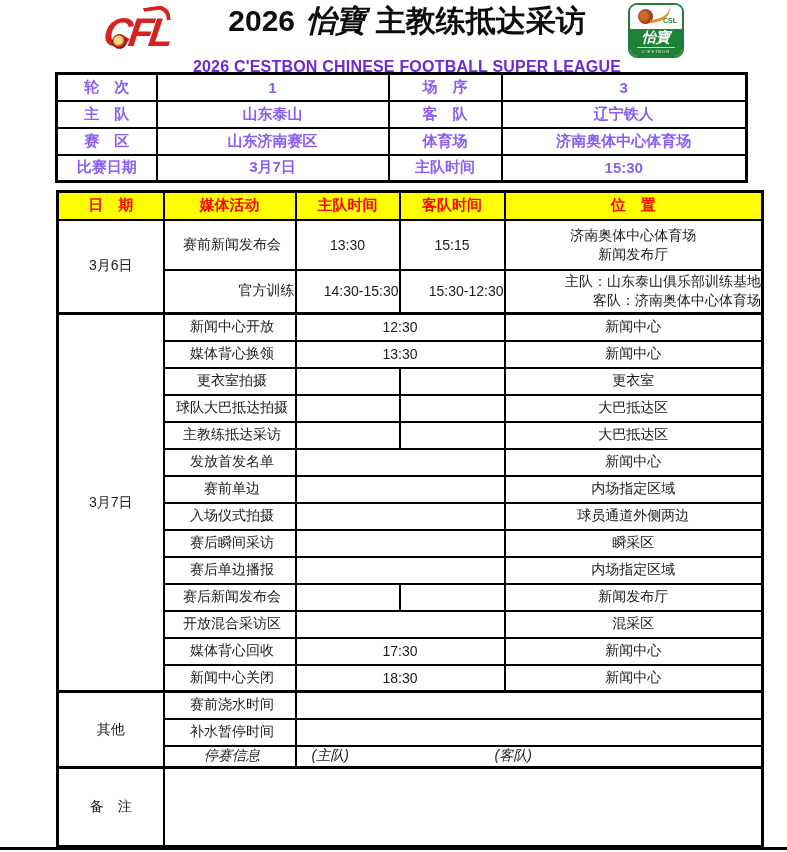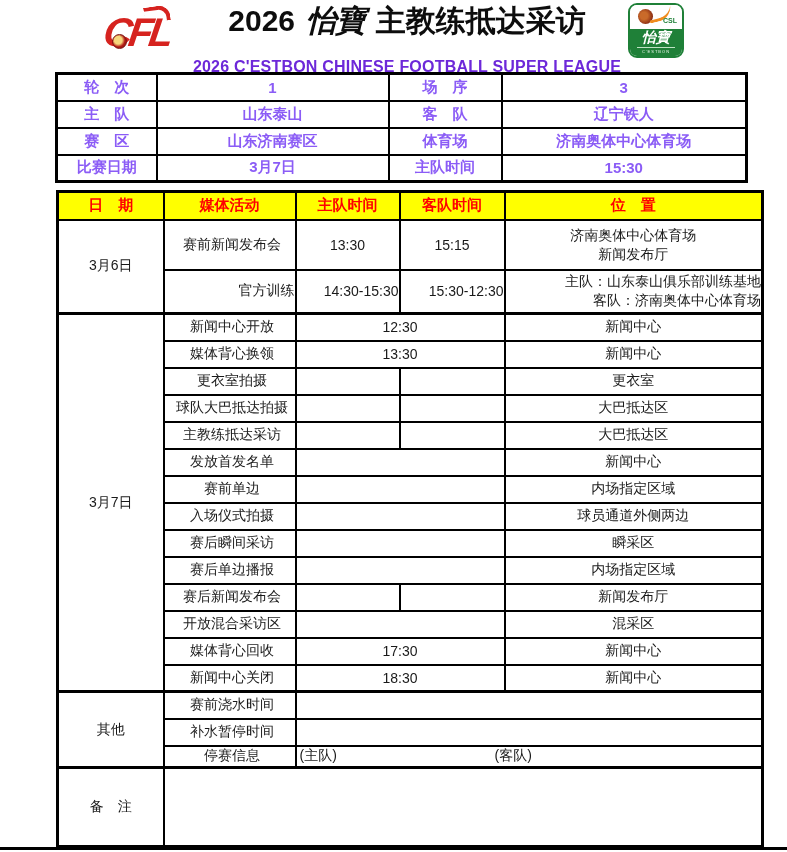--- a/index.html
+++ b/index.html
@@ -56,29 +56,29 @@
   table{border-collapse:collapse;table-layout:fixed;}
   td{border:2px solid #000;padding:0;overflow:hidden;box-sizing:border-box;}
   .t1{position:absolute;left:55px;top:72px;width:690px;border:3px solid #000;}
   .t1 td{height:27px;text-align:center;font-size:15px;font-weight:600;color:#8b5cf6;}
   .t2{position:absolute;left:56px;top:190px;width:705px;border:3px solid #000;}
   .t2 td{font-size:14px;color:#1a1a1a;text-align:center;vertical-align:middle;}
   .t2 .hrow td{
     height:28px;background:#ffff00;color:#fe0000;font-weight:700;font-size:15px;
   }
   .h27 td{height:27px;margin-top:32px;} .h50 td{height:50px;} .h44 td{height:44px;text-align:right;}
-  .h22 td{height:22px;} .h79 td{height:79px;}
+  .h22 td{height:22px;font-style:italic;} .h79 td{height:79px;}
   .act{text-align:left;padding-left:5px !important;border-radius:24px;}
   .datec{font-size:15px;border-radius:11px;}
   .loc2line{line-height:19px;}
   .locleft{text-align:right;padding-left:4px !important;line-height:19px;}
   .sectop td{border-top:3px solid #000;}
   .susp-cell{text-align:left !important;}
   .susp-wrap{display:flex;align-items:center;}
-  .susp-home{display:inline-block;width:198px;padding-left:3px;box-sizing:border-box;}
+  .susp-home{display:inline-block;width:198px;padding-left:15px;box-sizing:border-box;}
   .bottom-bar{position:absolute;left:0;top:847px;width:787px;height:3px;background:#000;}
 </style>
 </head>
 <body>
 
 <div class="hdr">
   <div class="cfl-logo">
     <span class="cfl-horn"></span>
     <span class="cfl-text">CFL</span>
     <span class="cfl-ball"></span>

